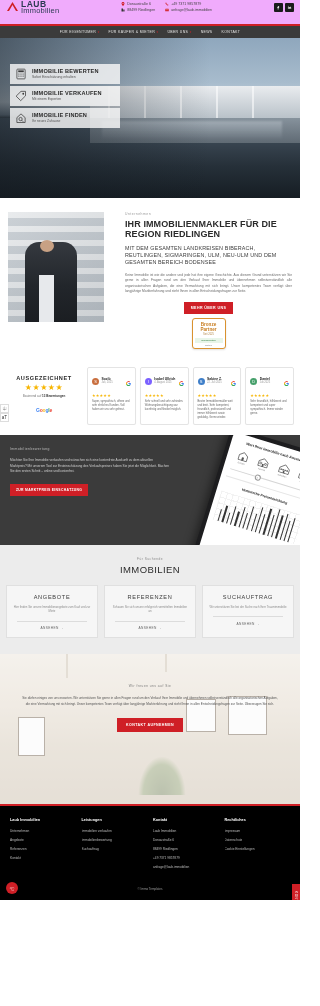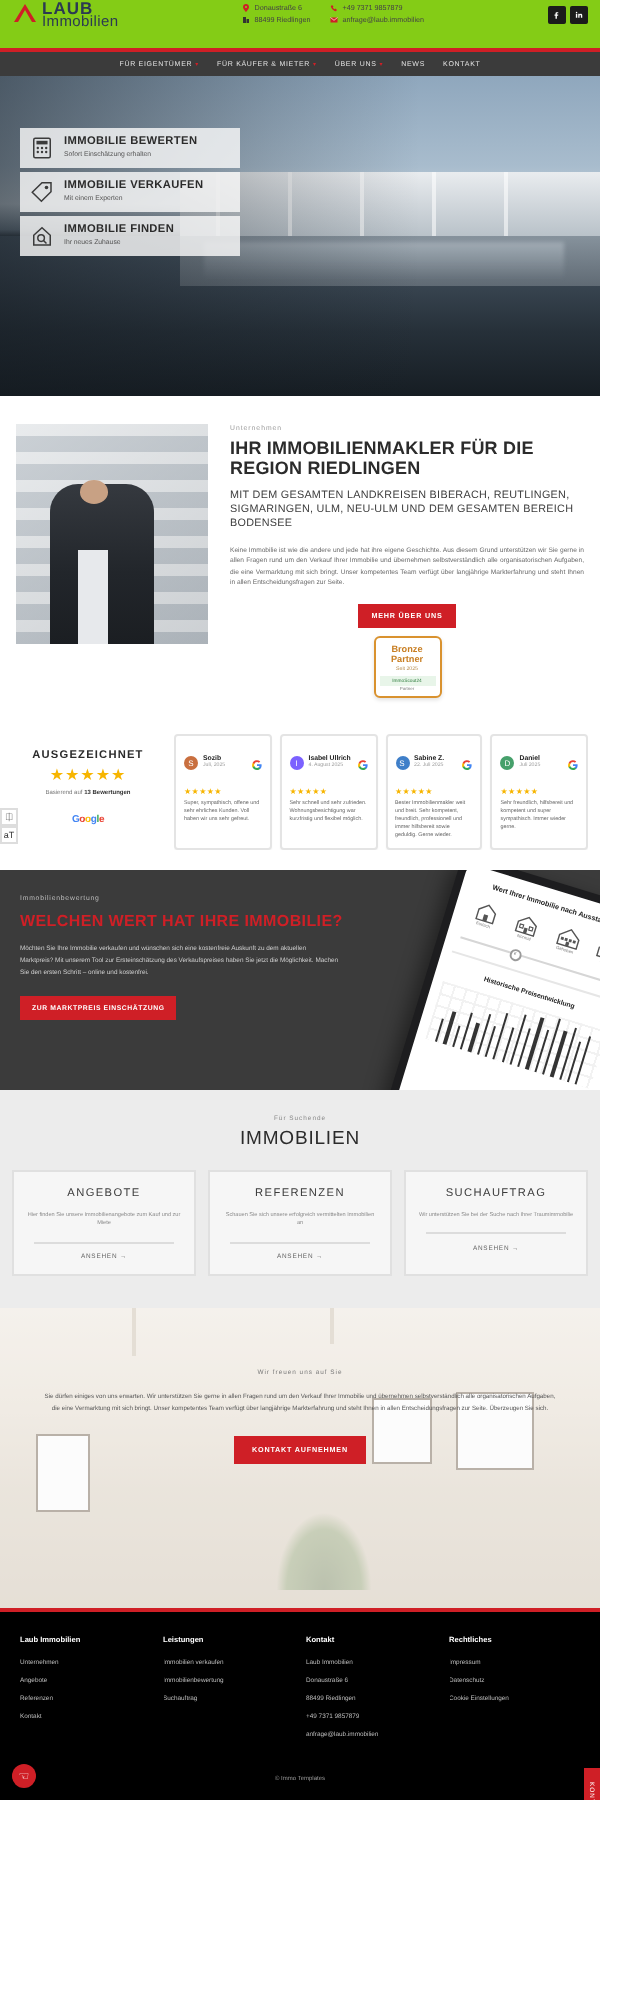--- a/index.html
+++ b/index.html
@@ -9,21 +9,21 @@
     background: #ffffff;
     color: #333;
     width: 300px;
     overflow-x: hidden;
   }
   .page { width: 300px; position: relative; }
 
   
   .topbar {
     display: flex; align-items: center; justify-content: space-between;
-    padding: 4px 6px 14px 6px; background: #84cc16; height: 24px;
+    padding: 4px 6px 14px 6px; background: #f0abfc; height: 24px;
   }
   .logo { display: flex; align-items: flex-start; gap: 2px; }
   .logo-mark { width: 13px; height: 11px; position: relative; margin-top: 1px; }
   .logo-mark svg { display: block; }
   .logo-text { line-height: 1; }
   .logo-laub { font-size: 8.5px; font-weight: 700; color: #2b3a52; letter-spacing: .5px; display:block; }
   .logo-immo { font-size: 7.5px; font-weight: 400; color: #2b3a52; letter-spacing: .2px; display:block; margin-top:-1px;}
 
   .contactinfo { display: flex; gap: 10px; }
   .ci-col { display: flex; flex-direction: column; gap: 2px; }
@@ -82,21 +82,21 @@
   .hcard {
     background: rgba(248,248,248,.82); padding: 4px 5px; display: flex; align-items: center; gap: 5px;
     cursor: pointer;
   }
   .hcard-ico { width: 12px; height: 12px; flex: 0 0 auto; color:#3b3b3b; }
   .hcard-ico svg { display:block; }
   .hcard-t { font-size: 5.6px; font-weight: 700; color: #2b2b2b; letter-spacing: .2px; line-height:1.1; }
   .hcard-s { font-size: 3.4px; color: #555; margin-top: 1.5px; }
 
   
-  .about { display: flex; padding: 14px 8px 10px 8px; gap: 11px; background:#fff; }
+  .about { display: flex; padding: 14px 8px 10px 8px; gap: 21px; background:#fff; }
   .about-img {
     width: 96px; height: 110px; flex: 0 0 auto; position:relative; overflow:hidden;
     background: linear-gradient(145deg,#cfd4d8,#8e969d);
   }
   .ai-wall { position:absolute; inset:0; background:
       repeating-linear-gradient(180deg, rgba(255,255,255,.55) 0 6px, rgba(200,206,212,.5) 6px 14px); }
   .ai-man { position:absolute; left:18%; bottom:0; width:54%; height:72%;
     background: linear-gradient(180deg,#35393f 0%, #22262b 55%, #1b1e22 100%); border-radius: 14px 14px 0 0; }
   .ai-head { position:absolute; left:33%; top:26%; width:15%; height:11%; background:#c8a184; border-radius:50%; }
   .ai-shirt { position:absolute; left:32%; bottom:0; width:16%; height:42%; background:#e7e9ec; }
@@ -497,21 +497,20 @@
           </span>
         </div>
         <div class="rc-stars">★★★★★</div>
         <div class="rc-txt">Sehr freundlich, hilfsbereit und kompetent und super sympathisch. Immer wieder gerne.</div>
       </div>
     </div>
   </div>
 
   <div class="val">
     <div class="val-eyebrow">Immobilienbewertung</div>
-    <div class="val-h">WELCHEN WERT HAT IHRE IMMOBILIE?</div>
     <div class="val-p">Möchten Sie Ihre Immobilie verkaufen und wünschen sich eine kostenfreie Auskunft zu dem aktuellen Marktpreis? Mit unserem Tool zur Ersteinschätzung des Verkaufspreises haben Sie jetzt die Möglichkeit. Machen Sie den ersten Schritt – online und kostenfrei.</div>
     <span class="val-btn">ZUR MARKTPREIS EINSCHÄTZUNG</span>
 
     <div class="tablet">
       <div class="tablet-screen">
         <div class="ts-h">Wert Ihrer Immobilie nach Ausstattung</div>
         <div class="ts-icons">
           <div class="ts-ic">
             <svg width="12" height="10" viewBox="0 0 16 14">
                 <path d="M2 6 L8 1.5 L14 6 v7 H2z" fill="none" stroke="#555" stroke-width="1"></path>

